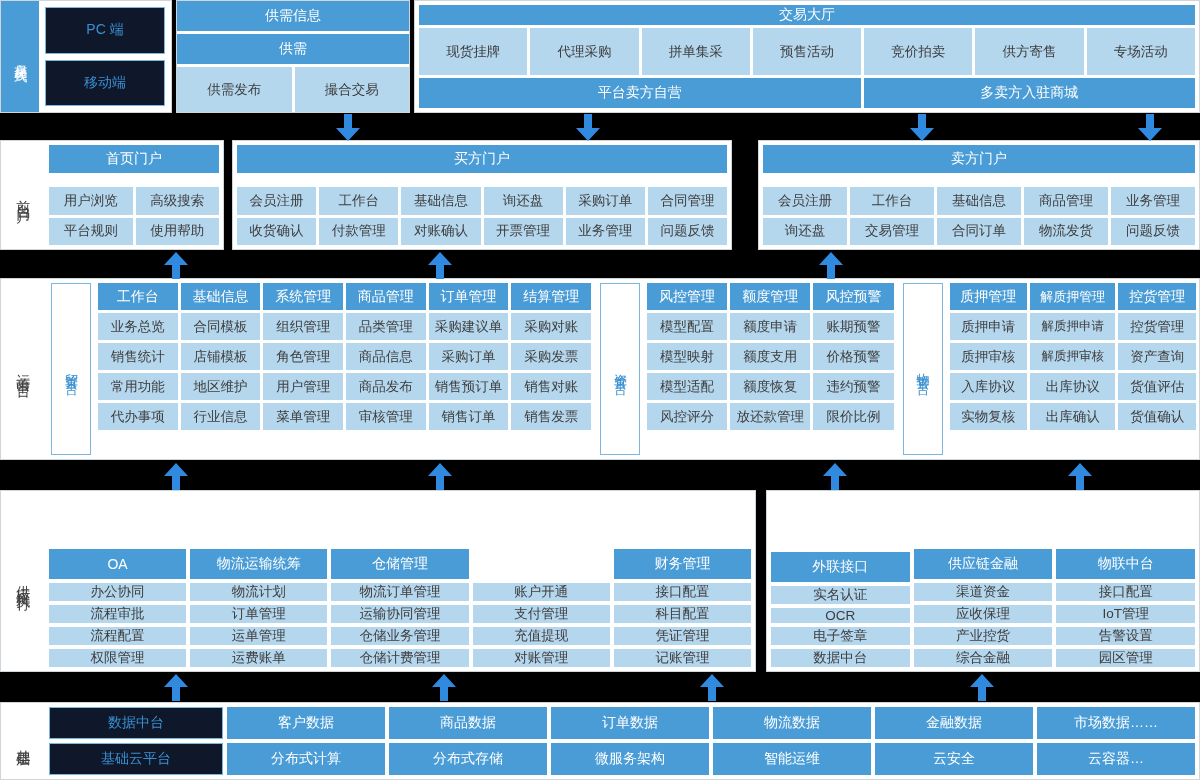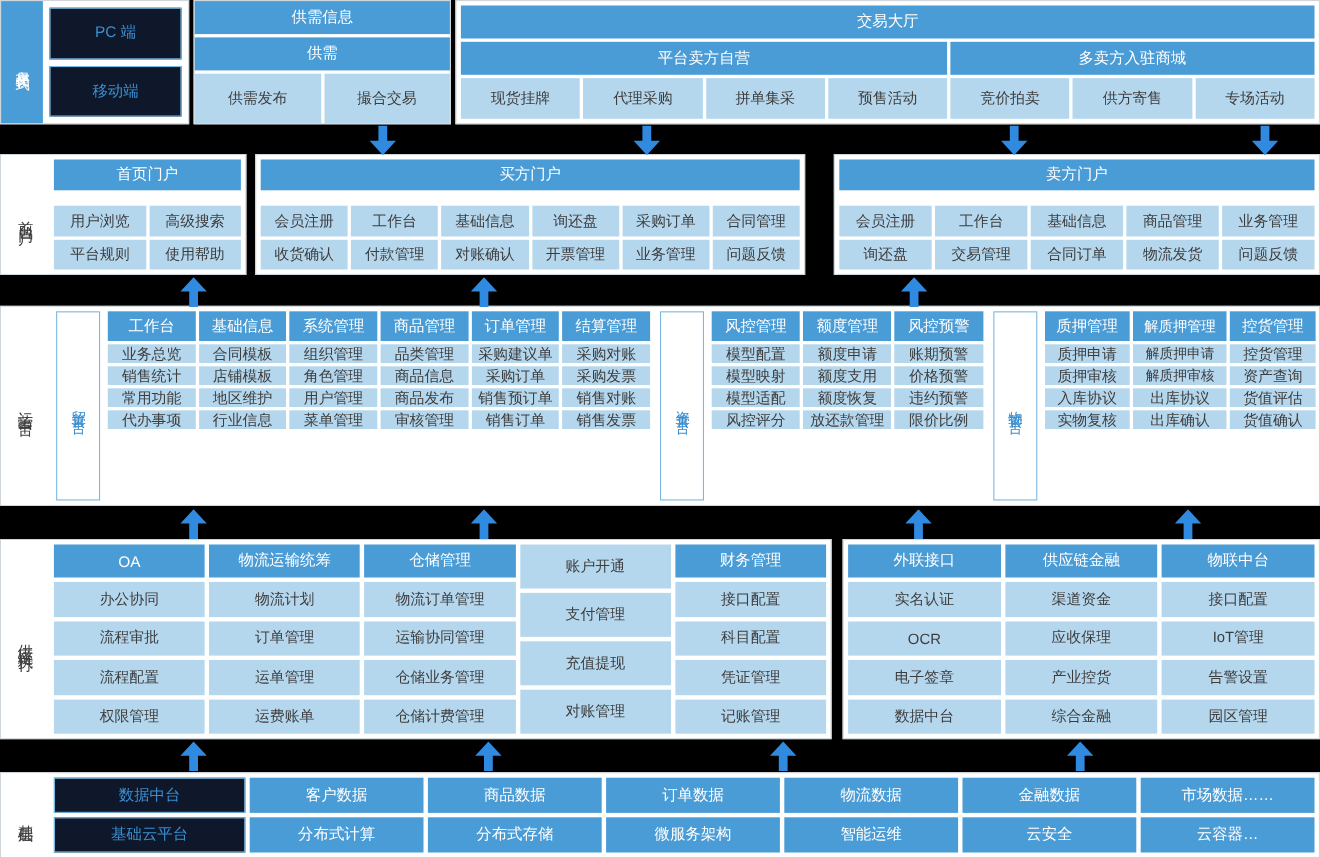--- a/index.html
+++ b/index.html
@@ -69,27 +69,27 @@
   .portal { flex: 1; display: flex; flex-direction: column; padding: 4px; gap: 14px; }
   .portal .hdr { height: 28px; }
   .portal .grid { flex: 1; display: flex; flex-direction: column; gap: 3px; }
 
   
   #row3 { top: 278px; height: 182px; }
   #r3 { width: 1200px; }
   .opgroup { display: flex; padding: 4px 3px; gap: 3px; }
   .opcol { display: flex; flex-direction: column; gap: 3px; }
   .opcol > .hdr { height: 27px; }
-  .opcol > .cell { height: 17px; }
+  .opcol > .cell { height: 27px; }
 
   
   #row4 { top: 490px; height: 182px; }
   #r4-a { width: 756px; flex: 0 0 756px; }
   #r4-b { flex: 1; margin-left: 10px; }
-  .scgrid { flex: 1; display: flex; padding: 4px; gap: 4px; }
+  .scgrid { flex: 1; display: flex; padding: 4px; gap: 4px; align-items: flex-end; }
   .sccol { flex: 1; display: flex; flex-direction: column; gap: 4px; }
   .sccol > .hdr { height: 30px; }
   .sccol > .cell { flex: 1; }
 
   
   #row5 { top: 702px; height: 78px; }
   #r5 { width: 1200px; }
   .basegrid { flex: 1; display: flex; flex-direction: column; padding: 4px; gap: 4px; }
   .baserow { flex: 1; display: flex; gap: 4px; }
   .baserow > * { flex: 1; }
@@ -117,33 +117,33 @@
     <div class="panel" id="r1-mid">
       <div class="hdr" style="height:30px">供需信息</div>
       <div class="hdr" style="height:30px">供需</div>
       <div class="subrow" style="flex:1">
         <div class="cell">供需发布</div>
         <div class="cell">撮合交易</div>
       </div>
     </div>
 
     <div class="panel" id="r1-right">
-      <div class="hdr" style="height:30px">交易大厅</div>
-      <div class="subrow" style="height:30px">
-        <div class="hdr" style="flex:4">平台卖方自营</div>
-        <div class="hdr" style="flex:3">多卖方入驻商城</div>
-      </div>
+      <div class="hdr" style="height:20px">交易大厅</div>
       <div class="subrow" style="flex:1">
         <div class="cell">现货挂牌</div>
         <div class="cell">代理采购</div>
         <div class="cell">拼单集采</div>
         <div class="cell">预售活动</div>
         <div class="cell">竞价拍卖</div>
         <div class="cell">供方寄售</div>
         <div class="cell">专场活动</div>
+      </div>
+      <div class="subrow" style="height:30px">
+        <div class="hdr" style="flex:4">平台卖方自营</div>
+        <div class="hdr" style="flex:3">多卖方入驻商城</div>
       </div>
     </div>
   </div>
 
   <div class="band" id="row2">
 
     <div class="panel" id="r2-a">
       <div class="vlabel">前台门户</div>
       <div class="portal">
         <div class="hdr">首页门户</div>

